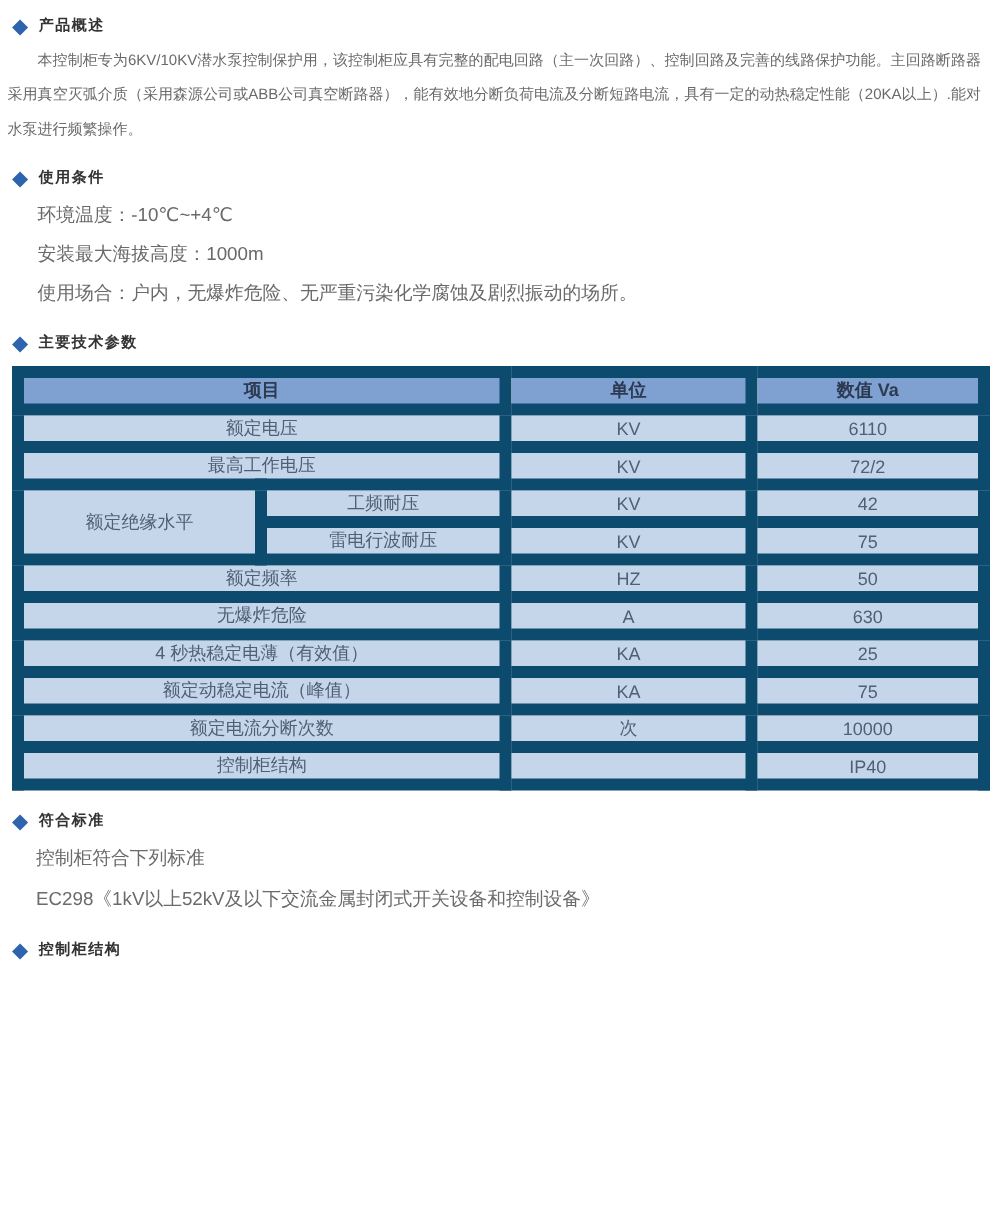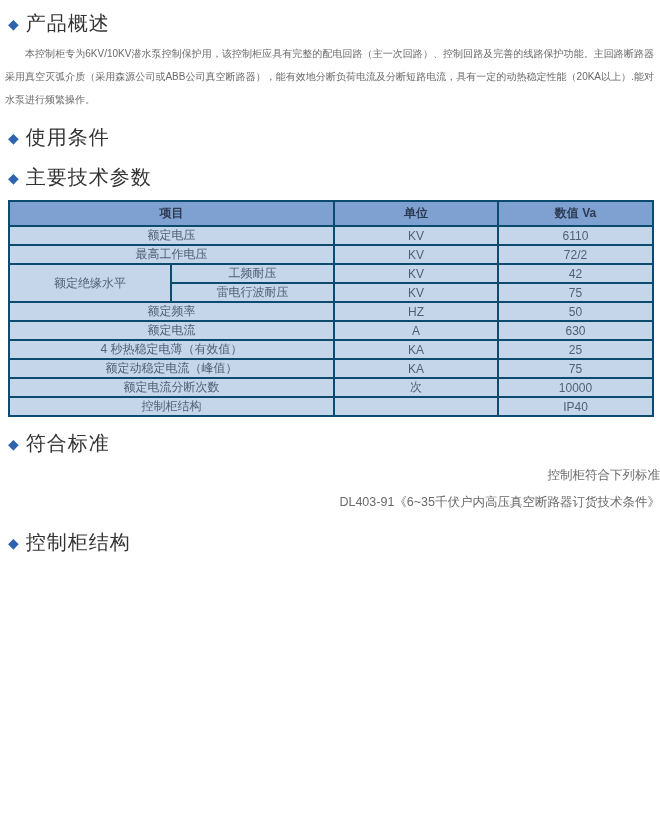--- a/index.html
+++ b/index.html
@@ -22,43 +22,43 @@
   .page{width:660px;height:819px;padding-top:5px;}
   .section-title{
     display:flex;align-items:center;gap:7px;
     margin:13px 0 5px 8px;
   }
   .section-title .diamond{
     color:var(--accent-blue);
     font-size:14px;line-height:1;
   }
   .section-title .title-text{
-    font-size:20px;font-weight:normal;color:var(--title-text);
+    font-size:10px;font-weight:bold;color:var(--title-text);
     letter-spacing:1px;
   }
   .section-title.first{margin-top:5px;}
   .para{
     margin:5px 6px 8px 5px;
     font-size:10px;line-height:23px;
     text-indent:2em;
     color:var(--body-text);
     text-align:justify;
   }
   .cond-list{margin:4px 0 4px 25px;}
   .cond-item{font-size:12.5px;line-height:26px;color:var(--body-text);}
-  .std-list{margin:4px 0 6px 24px;text-align:right;}
+  .std-list{margin:4px 0 6px 24px;}
   .std-item{font-size:12.5px;line-height:27px;color:var(--body-text);}
   table.params{
     border-collapse:collapse;
     margin:9px 8px 4px 8px;
     width:644px;
     table-layout:fixed;
   }
   table.params th, table.params td{
-    border:2px solid #0c4a6e;
+    border:8px solid #0c4a6e;
     text-align:center;
     vertical-align:middle;
     font-size:12px;
     overflow:hidden;
     white-space:nowrap;
   }
   table.params th{
     background:var(--table-header-bg);
     color:var(--table-header-text);
     font-weight:bold;
@@ -82,20 +82,25 @@
       <span class="title-text">产品概述</span>
     </div>
     <p class="para">本控制柜专为6KV/10KV潜水泵控制保护用，该控制柜应具有完整的配电回路（主一次回路）、控制回路及完善的线路保护功能。主回路断路器采用真空灭弧介质（采用森源公司或ABB公司真空断路器），能有效地分断负荷电流及分断短路电流，具有一定的动热稳定性能（20KA以上）.能对水泵进行频繁操作。</p>
   </div>
 
   <div class="section">
     <div class="section-title">
       <span class="diamond">◆</span>
       <span class="title-text">使用条件</span>
     </div>
+    <div class="cond-list" id="cond-list">
+        <div class="cond-item">环境温度：-10℃~+4℃</div>
+        <div class="cond-item">安装最大海拔高度：1000m</div>
+        <div class="cond-item">使用场合：户内，无爆炸危险、无严重污染化学腐蚀及剧烈振动的场所。</div>
+      </div>
   </div>
 
   <div class="section">
     <div class="section-title">
       <span class="diamond">◆</span>
       <span class="title-text">主要技术参数</span>
     </div>
     <table class="params">
       <colgroup>
           <col style="width:162px">
@@ -131,21 +136,21 @@
             <td>雷电行波耐压</td>
             <td>KV</td>
             <td>75</td>
           </tr>
           <tr>
             <td colspan="2">额定频率</td>
             <td>HZ</td>
             <td>50</td>
           </tr>
           <tr>
-            <td colspan="2">额定电流</td>
+            <td colspan="2">无爆炸危险</td>
             <td>A</td>
             <td>630</td>
           </tr>
           <tr>
             <td colspan="2">4 秒热稳定电薄（有效值）</td>
             <td>KA</td>
             <td>25</td>
           </tr>
           <tr>
             <td colspan="2">额定动稳定电流（峰值）</td>
@@ -166,21 +171,21 @@
     </table>
   </div>
 
   <div class="section">
     <div class="section-title">
       <span class="diamond">◆</span>
       <span class="title-text">符合标准</span>
     </div>
     <div class="std-list" id="std-list">
         <div class="std-item">控制柜符合下列标准</div>
-        <div class="std-item">DL403-91《6~35千伏户内高压真空断路器订货技术条件》</div>
+        <div class="std-item">EC298《1kV以上52kV及以下交流金属封闭式开关设备和控制设备》</div>
       </div>
   </div>
 
   <div class="section">
     <div class="section-title">
       <span class="diamond">◆</span>
       <span class="title-text">控制柜结构</span>
     </div>
 
   </div>

